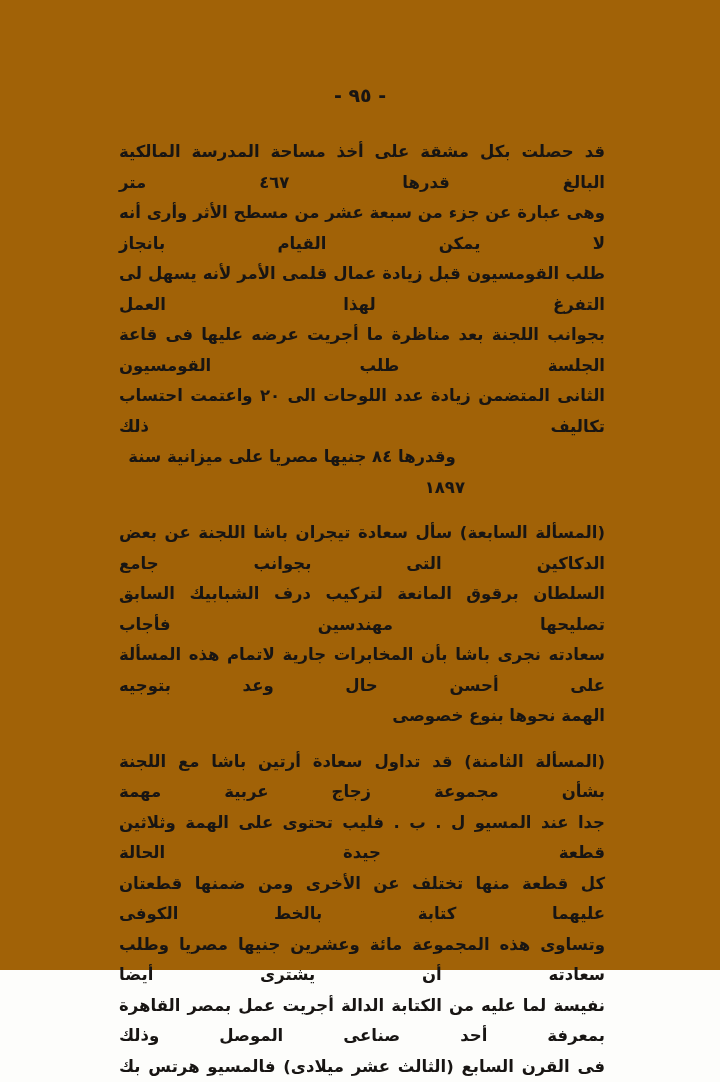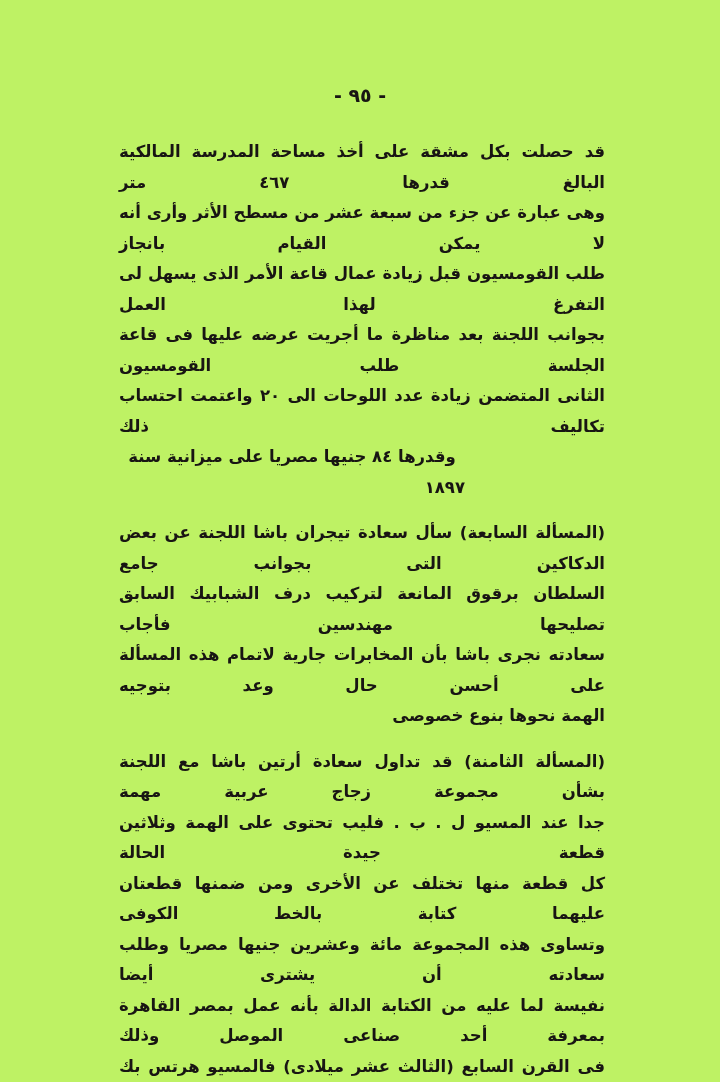--- a/index.html
+++ b/index.html
@@ -6,22 +6,22 @@
     margin: 0;
     padding: 0;
     width: 720px;
     height: 1082px;
     background: #fdfdfb;
     overflow: hidden;
   }
   .page {
     position: relative;
     width: 720px;
-    height: 1082px;
-    background: #bef264;
+    height: 970px;
+    background: #a16207;
     font-family: "DejaVu Sans", sans-serif;
     color: #181513;
     direction: rtl;
   }
   .page-number {
     position: absolute;
     top: 84px;
     left: 0;
     width: 100%;
     text-align: center;
@@ -65,37 +65,37 @@
 
 <div class="page">
 
   <div class="page-number">- ٩٥ -</div>
 
   <div class="text-block">
 
     <div class="para">
       <div class="line full">قد حصلت بكل مشقة على أخذ مساحة المدرسة المالكية البالغ قدرها ٤٦٧ متر</div>
       <div class="line full">وهى عبارة عن جزء من سبعة عشر من مسطح الأثر وأرى أنه لا يمكن القيام بانجاز</div>
-      <div class="line full">طلب القومسيون قبل زيادة عمال قاعة الأمر الذى يسهل لى التفرغ لهذا العمل</div>
+      <div class="line full">طلب القومسيون قبل زيادة عمال قلمى الأمر لأنه يسهل لى التفرغ لهذا العمل</div>
       <div class="line full">بجوانب اللجنة بعد مناظرة ما أجريت عرضه عليها فى قاعة الجلسة طلب القومسيون</div>
       <div class="line full">الثانى المتضمن زيادة عدد اللوحات الى ٢٠ واعتمت احتساب تكاليف ذلك</div>
       <div class="line short indent-right">وقدرها ٨٤ جنيها مصريا على ميزانية سنة ١٨٩٧</div>
     </div>
 
     <div class="para">
       <div class="line full">(المسألة السابعة) سأل سعادة تيجران باشا اللجنة عن بعض الدكاكين التى بجوانب جامع</div>
       <div class="line full">السلطان برقوق المانعة لتركيب درف الشبابيك السابق تصليحها مهندسين فأجاب</div>
       <div class="line full">سعادته نجرى باشا بأن المخابرات جارية لاتمام هذه المسألة على أحسن حال وعد بتوجيه</div>
       <div class="line short">الهمة نحوها بنوع خصوصى</div>
     </div>
 
     <div class="para">
       <div class="line full">(المسألة الثامنة) قد تداول سعادة أرتين باشا مع اللجنة بشأن مجموعة زجاج عربية مهمة</div>
       <div class="line full">جدا عند المسيو ل . ب . فليب تحتوى على الهمة وثلاثين قطعة جيدة الحالة</div>
       <div class="line full">كل قطعة منها تختلف عن الأخرى ومن ضمنها قطعتان عليهما كتابة بالخط الكوفى</div>
       <div class="line full">وتساوى هذه المجموعة مائة وعشرين جنيها مصريا وطلب سعادته أن يشترى أيضا</div>
-      <div class="line full">نفيسة لما عليه من الكتابة الدالة بأنه عمل بمصر القاهرة بمعرفة أحد صناعى الموصل وذلك</div>
+      <div class="line full">نفيسة لما عليه من الكتابة الدالة أجريت عمل بمصر القاهرة بمعرفة أحد صناعى الموصل وذلك</div>
       <div class="line full">فى القرن السابع (الثالث عشر ميلادى) فالمسيو هرتس بك كان وجد هذا الشمعدان</div>
 
     </div>
 
   </div>
 </div>
 
 </body></html>

